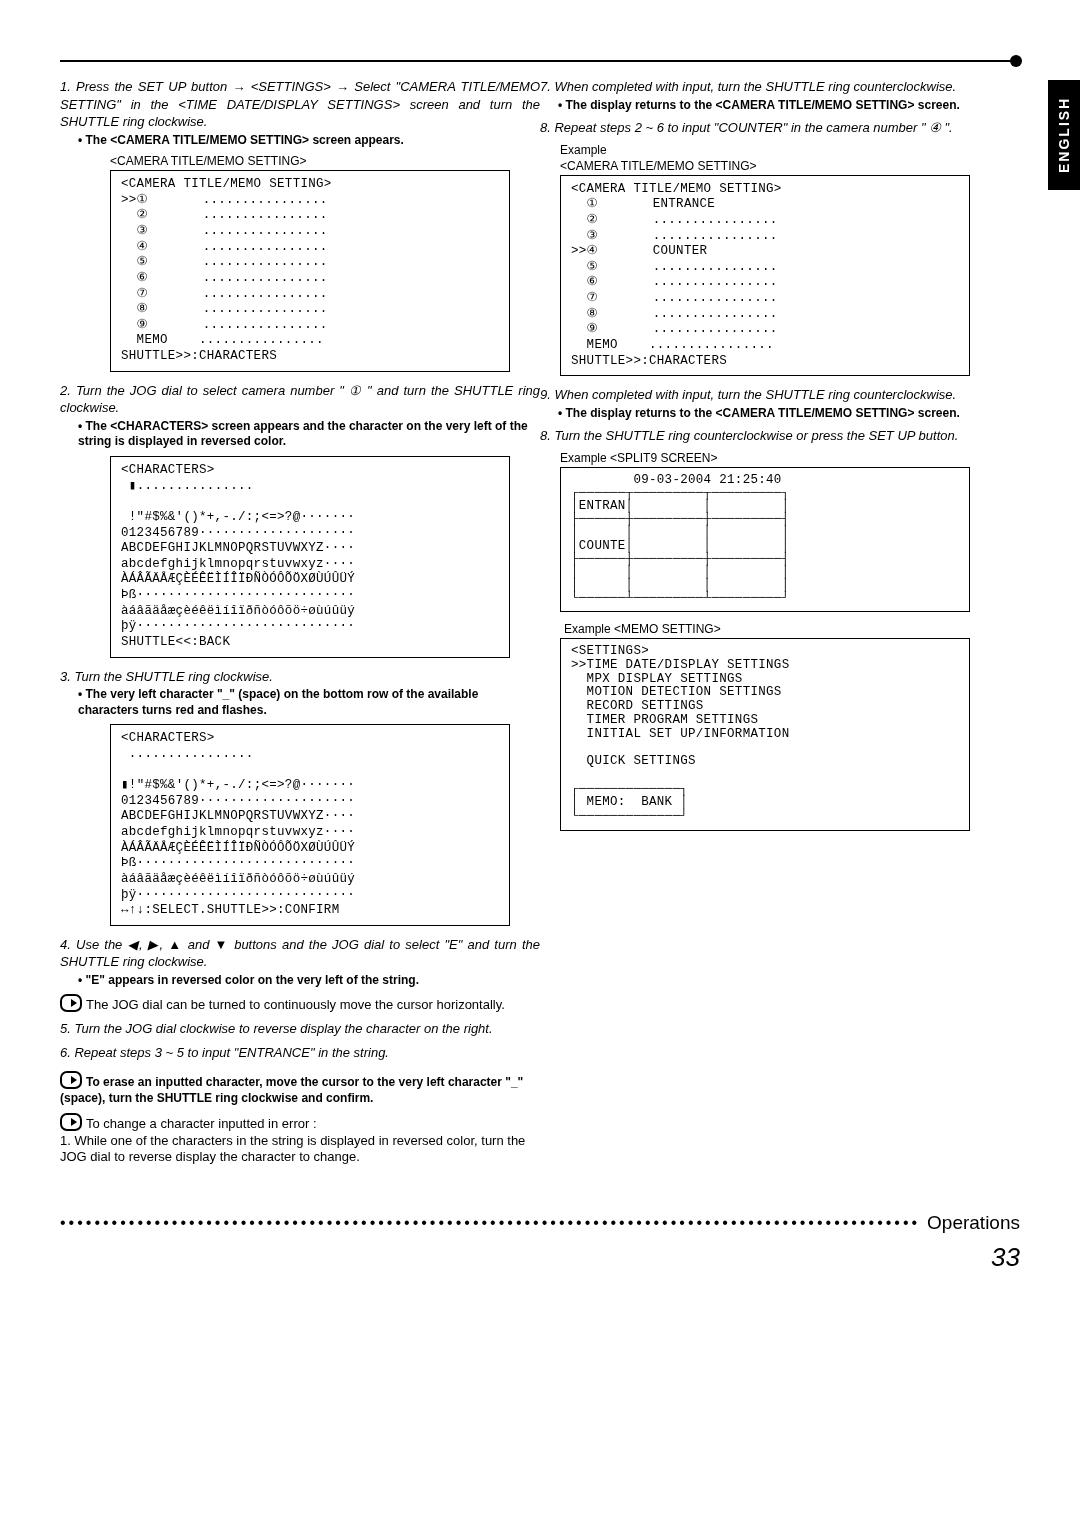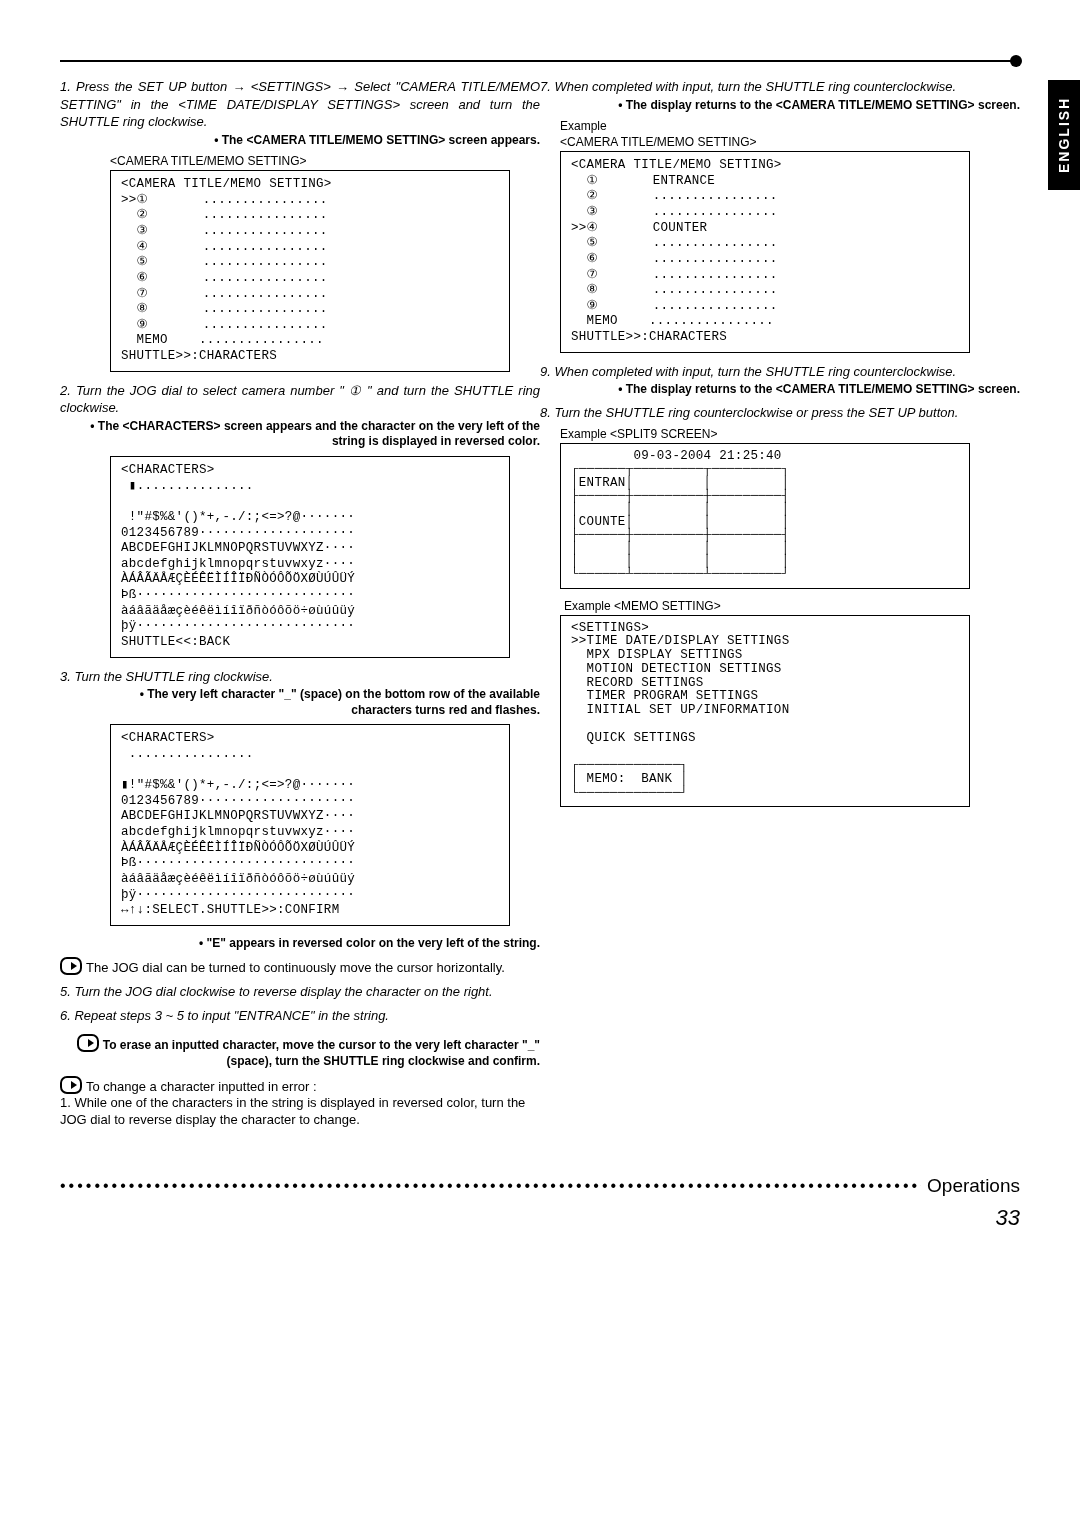--- a/index.html
+++ b/index.html
@@ -58,21 +58,20 @@
     margin: 6px 0 2px 0;
     line-height: 1.35;
     text-align: justify;
   }
   .bullet {
     font-weight: bold;
     font-size: 12px;
     margin: 2px 0 6px 18px;
     line-height: 1.3;
     font-style: normal;
-    text-align: right;
   }
   .screen-label {
     font-size: 12px;
     margin: 6px 0 2px 50px;
   }
   .screen-box {
     font-family: "Courier New", monospace;
     font-size: 12.5px;
     line-height: 1.25;
     white-space: pre;
@@ -102,23 +101,22 @@
     border-top:4px solid transparent;
     border-bottom:4px solid transparent;
   }
   .note {
     margin: 6px 0 6px 0;
     line-height: 1.3;
   }
   .note-bold{
     font-weight:bold;
     font-size:12px;
-    margin:10px 0 6px 8px;
+    margin:10px 0 6px 0;
     line-height:1.3;
-    text-align:right;
   }
   .footer {
     margin-top: 40px;
   }
   .ops-row{
     display:flex;
     justify-content:flex-end;
     align-items:center;
     font-size:19px;
   }
@@ -128,21 +126,21 @@
     overflow:hidden;
     white-space:nowrap;
     font-size:16px;
   }
   .dots::before{
     content:"•••••••••••••••••••••••••••••••••••••••••••••••••••••••••••••••••••••••••••••••••••••••••••••••••••••••••••••••••••••••••••••••••••••••••••••••••••";
   }
   .pagenum{
     text-align:right;
     font-style:italic;
-    font-size:22px;
+    font-size:26px;
     margin-top:8px;
   }
 </style>
 </head>
 <body>
 
 <div class="page">
   <div class="top-rule"></div>
   <div class="side-tab">ENGLISH</div>
 
@@ -188,36 +186,38 @@
 ▮!"#$%&amp;'()*+,-./:;&lt;=&gt;?@·······
 0123456789····················
 ABCDEFGHIJKLMNOPQRSTUVWXYZ····
 abcdefghijklmnopqrstuvwxyz····
 ÀÁÂÃÄÅÆÇÈÉÊËÌÍÎÏÐÑÒÓÔÕÖXØÙÚÛÜÝ
 Þß····························
 àáâãäåæçèéêëìíîïðñòóôõö÷øùúûüý
 þÿ····························
 ↔↑↓:SELECT.SHUTTLE&gt;&gt;:CONFIRM</div>
 
+      <p class="step">4. Use the ◀, ▶, ▲ and ▼ buttons and the JOG dial to select "E" and turn the SHUTTLE ring clockwise.</p>
       <p class="bullet">• "E" appears in reversed color on the very left of the string.</p>
 
       <p class="note"><span class="note-icon"></span><span>The JOG dial can be turned to continuously move the cursor horizontally.</span></p>
 
       <p class="step">5. Turn the JOG dial clockwise to reverse display the character on the right.</p>
       <p class="step">6. Repeat steps 3 ~ 5 to input "ENTRANCE" in the string.</p>
 
       <p class="note-bold"><span class="note-icon"></span><span>To erase an inputted character, move the cursor to the very left character "_" (space), turn the SHUTTLE ring clockwise and confirm.</span></p>
 
       <p class="note"><span class="note-icon"></span><span>To change a character inputted in error :</span><br><span>1. While one of the characters in the string is displayed in reversed color, turn the JOG dial to reverse display the character to change.</span></p>
     </div>
 
     <div class="col">
       <p class="step">7. When completed with input, turn the SHUTTLE ring counterclockwise.</p>
       <p class="bullet">• The display returns to the &lt;CAMERA TITLE/MEMO SETTING&gt; screen.</p>
 
+      <p class="step">8. Repeat steps 2 ~ 6 to input "COUNTER" in the camera number " ④ ".</p>
       <div class="screen-label" style="margin-left:20px">Example</div>
       <div class="screen-label" style="margin-left:20px;margin-top:0">&lt;CAMERA TITLE/MEMO SETTING&gt;</div>
       <div class="screen-box screen-box-r">&lt;CAMERA TITLE/MEMO SETTING&gt;
   ①       ENTRANCE
   ②       ................
   ③       ................
 &gt;&gt;④       COUNTER
   ⑤       ................
   ⑥       ................
   ⑦       ................

